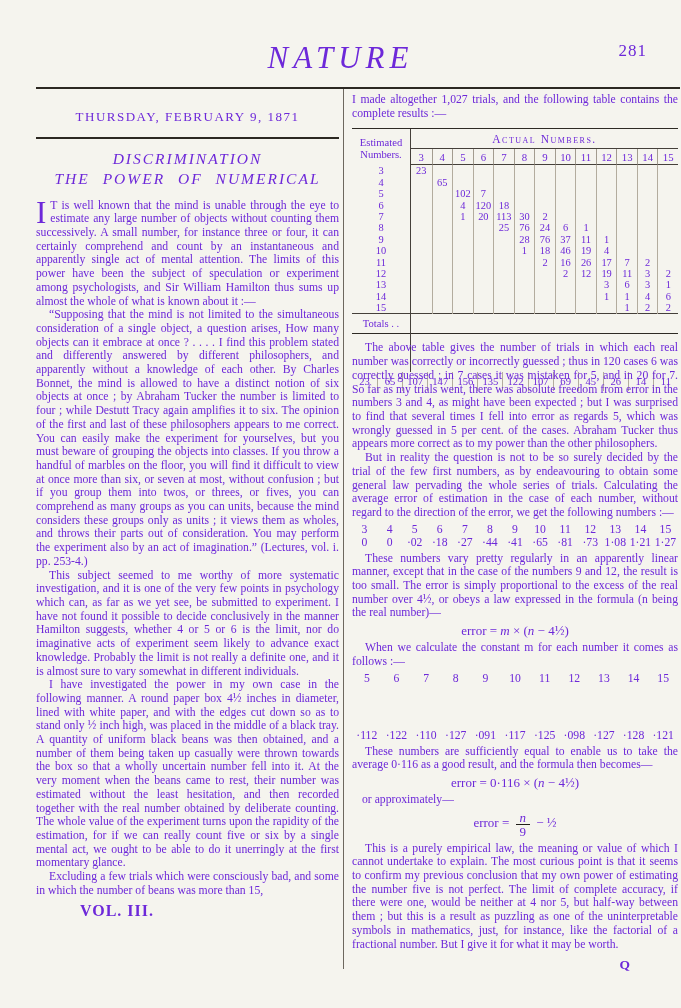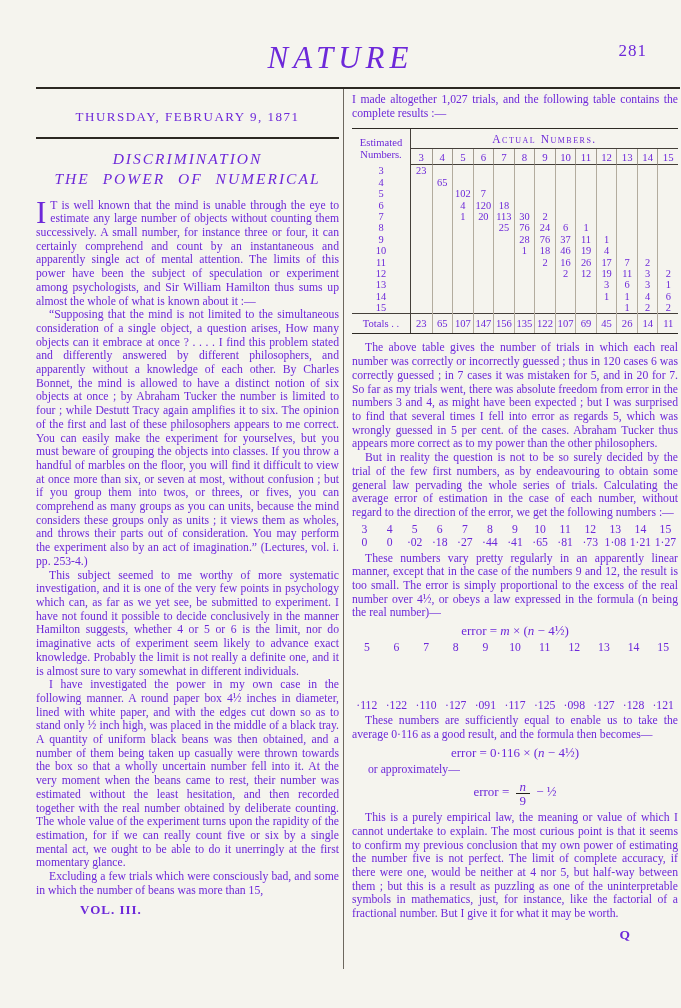--- a/index.html
+++ b/index.html
@@ -45,21 +45,21 @@
     margin:0;text-align:justify;
     font-size:11.7px;line-height:13.7px;
     text-indent:13px;
   }
   .body-p.first{text-indent:0;}
   .dropcap{
     float:left;font-size:31px;line-height:25px;padding:1px 4px 0 0;
   }
   .vol-footer{
     margin-top:5px;margin-left:44px;
-    font-size:13px;font-weight:bold;letter-spacing:1px;
+    font-size:16px;font-weight:bold;letter-spacing:1px;
   }
   
   .col-right .body-p{font-size:11.7px;line-height:13.7px;}
   .intro-p{margin:0 0 8px 0;text-indent:0;}
   
   .rtable{
     border-top:1.8px solid #2e2a24;border-bottom:1.8px solid #2e2a24;
     margin:2px 0 7px 0;font-size:10.4px;
   }
   .thead{display:flex;}
@@ -82,40 +82,40 @@
   .trow{display:flex;height:11.4px;}
   .tl{
     width:58px;flex:0 0 58px;border-right:1px solid #45403a;
     text-align:center;font-size:10.4px;line-height:11.4px;
   }
   .tcells{flex:1;display:grid;grid-template-columns:repeat(13,1fr);}
   .tcells>div{
     text-align:center;line-height:11.4px;border-left:1px solid #b3ac9e;
   }
   .tcells>div:first-child{border-left:none;}
-  .ttotals{display:flex;border-top:1.4px solid #45403a;height:19px;}
+  .ttotals{display:flex;border-top:1.4px solid #45403a;height:19px;flex-direction:column;}
   .ttotals .tl{line-height:19px;font-size:10.6px;}
   .ttotals .tcells>div{line-height:19px;font-size:10.6px;}
   
   .series{margin:3px 0 2px 0;}
   .series-row{display:grid;font-size:11.7px;}
   .series-row span{text-align:center;line-height:13.5px;}
   
   .formula{
     text-align:center;font-size:13px;margin:3px 0 3px 0;line-height:15px;
   }
   .formula .var{font-style:italic;}
   .formula-frac{margin:4px 0 4px 0;}
   .frac{
     display:inline-block;vertical-align:middle;text-align:center;
     margin:0 3px;
   }
   .frac .num{display:block;border-bottom:1px solid #211e18;padding:0 4px;font-style:italic;line-height:13px;}
   .frac .den{display:block;line-height:13px;}
-  .lead-line{margin:1px 16px;text-align:left;text-indent:0;}
+  .lead-line{margin:1px 10px;text-align:left;text-indent:0;}
   .sig-line{
     text-align:right;padding-right:48px;font-size:13.5px;
     margin-top:6px;font-weight:bold;
   }
 </style>
 </head>
 <body>
 
 <div class="page">
 
@@ -456,20 +456,21 @@
           <span>1·08</span>
           <span>1·21</span>
           <span>1·27</span>
         </div>
     </div>
 
     <p class="body-p">These numbers vary pretty regularly in an apparently linear manner, except that in the case of the numbers 9 and 12, the result is too small.  The error is simply proportional to the excess of the real number over 4½, or obeys a law expressed in the formula (n being the real number)—</p>
 
     <div class="formula"><span>error = </span><span class="var">m</span><span> × (</span><span class="var">n</span><span> − 4½)</span></div>
 
+    <p class="body-p">When we calculate the constant m for each number it comes as follows :—</p>
 
     <div class="series">
       <div class="series-row" style="grid-template-columns: repeat(11, 1fr);">
           <span>5</span>
           <span>6</span>
           <span>7</span>
           <span>8</span>
           <span>9</span>
           <span>10</span>
           <span>11</span>

